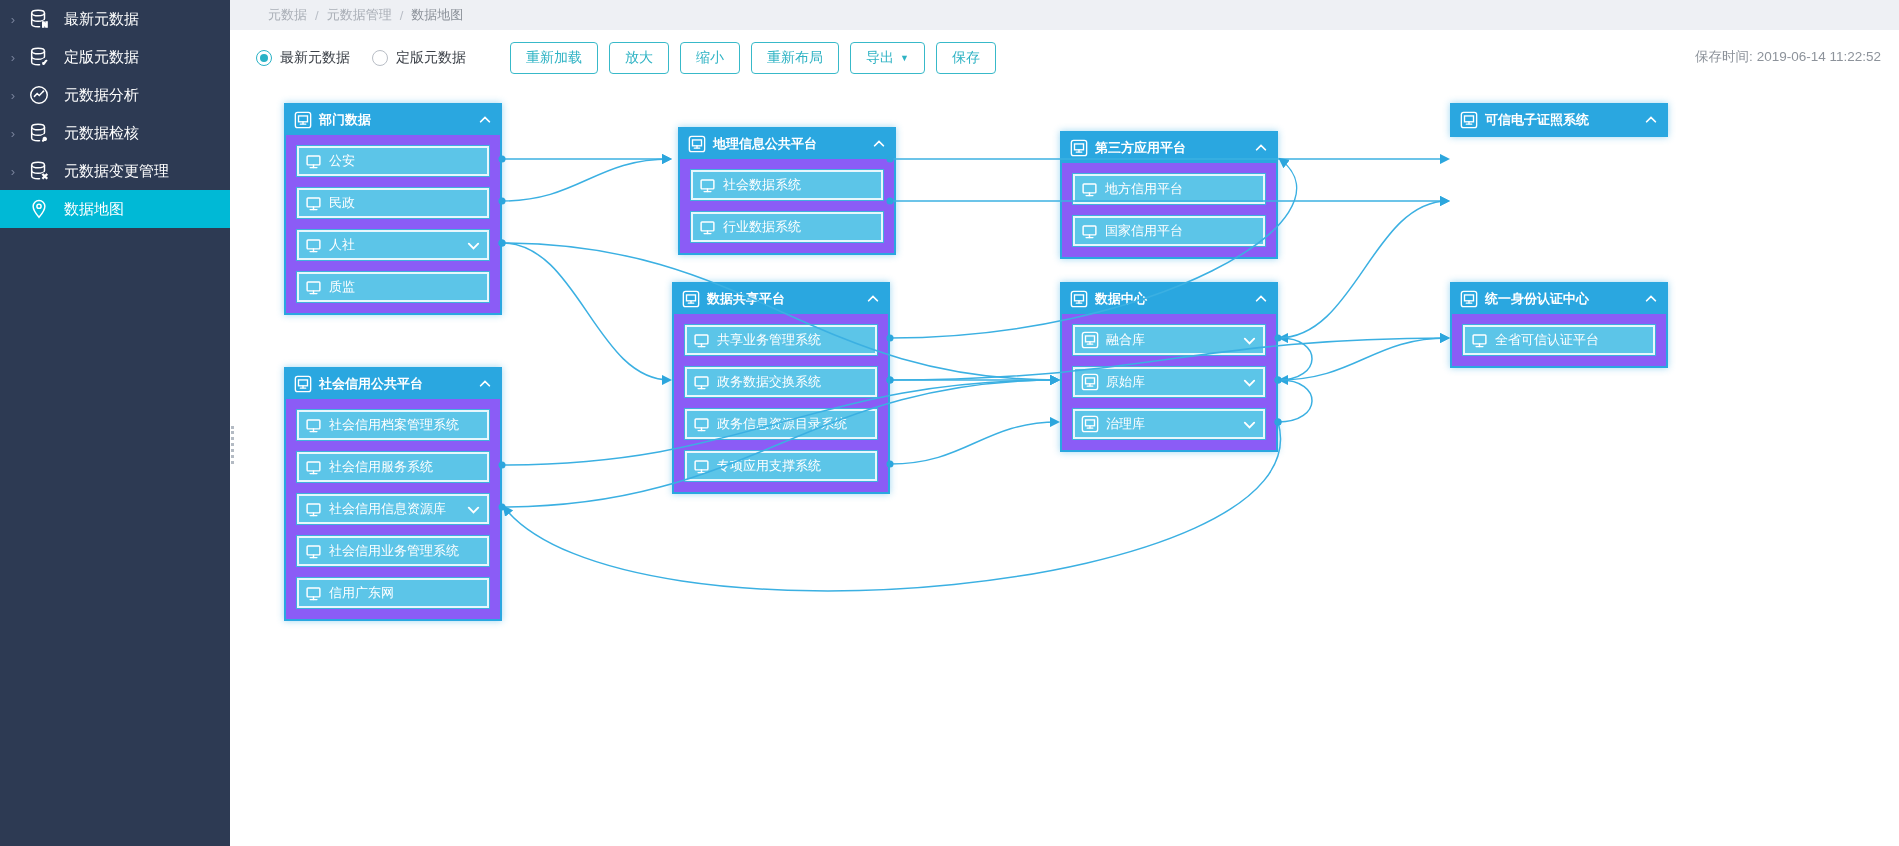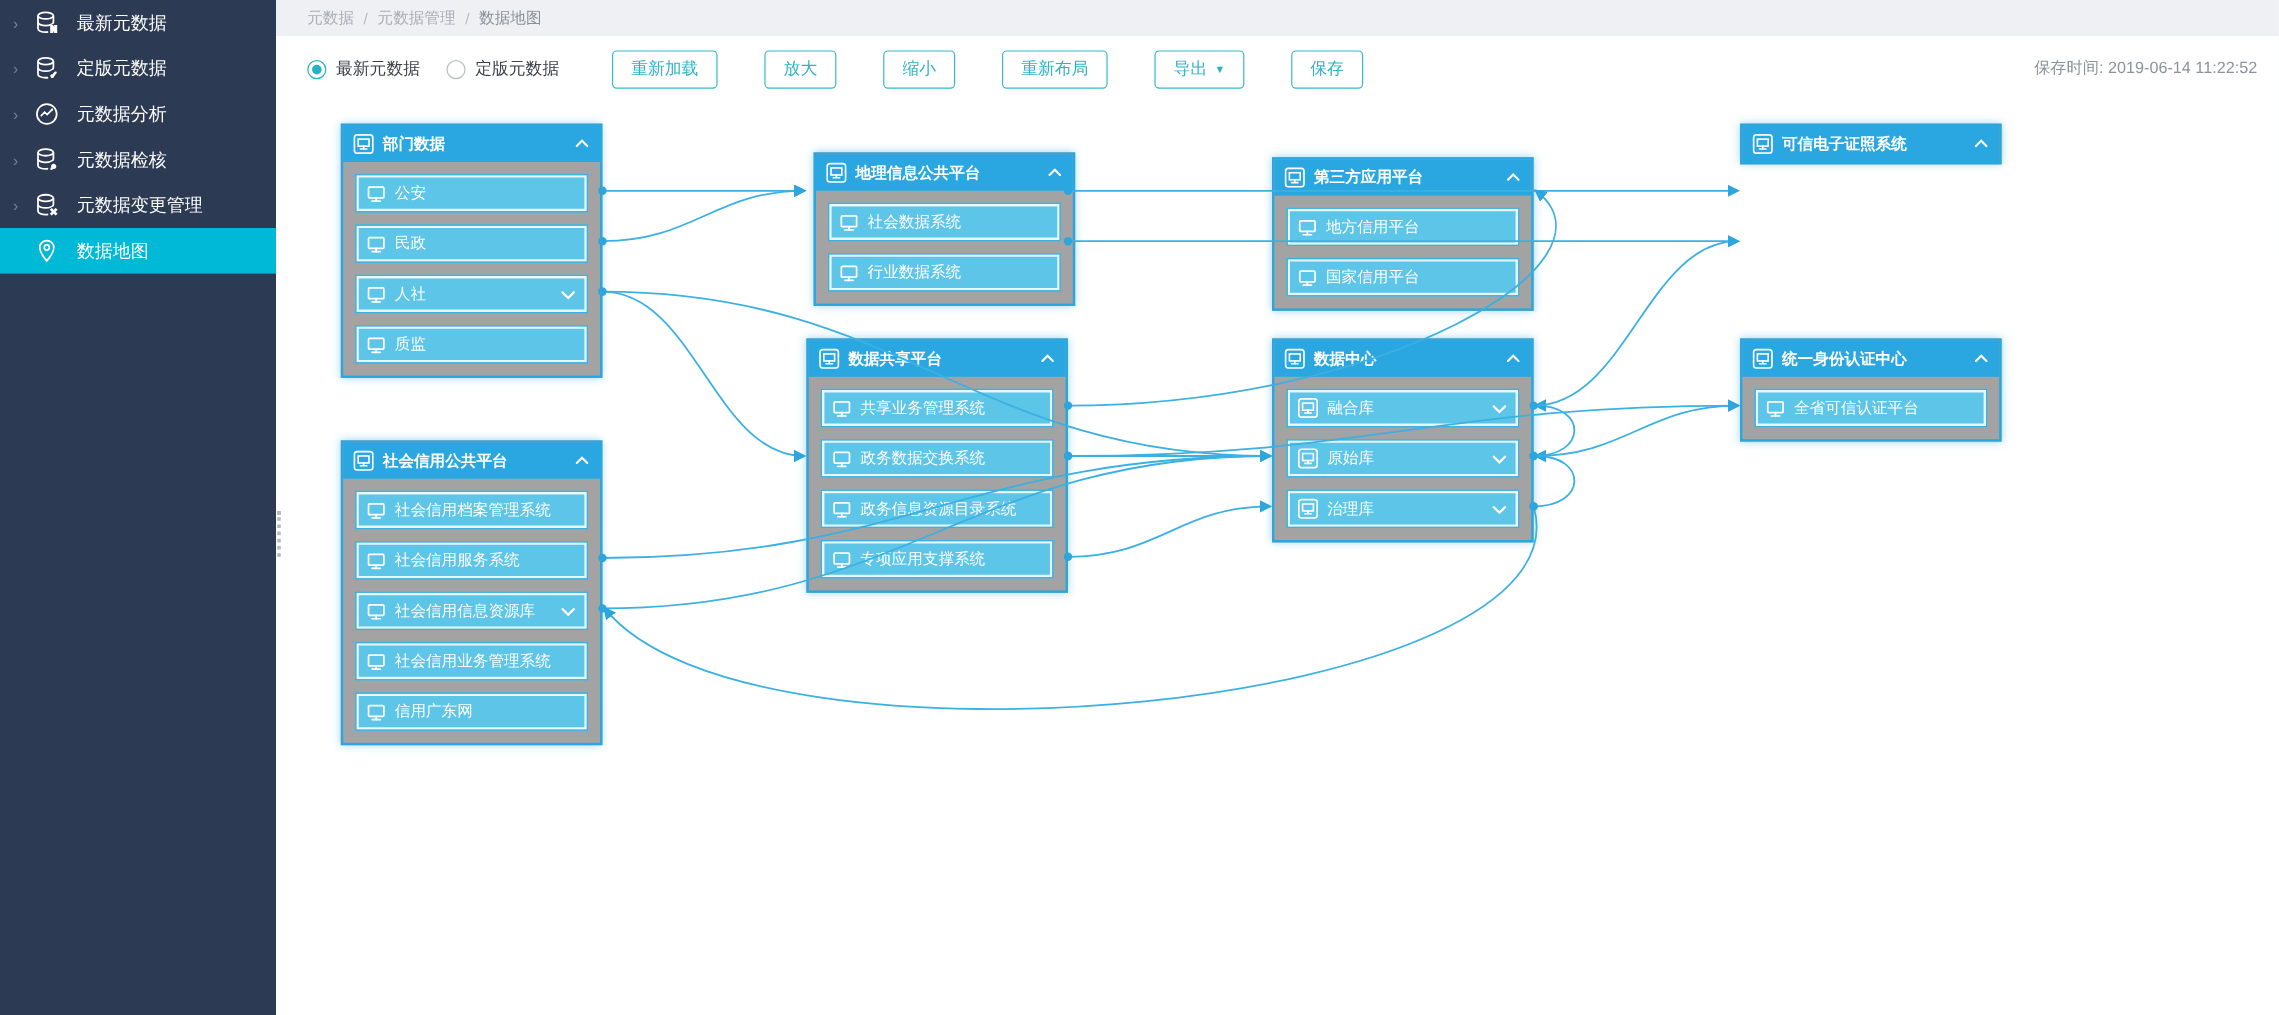--- a/index.html
+++ b/index.html
@@ -6,38 +6,38 @@
     font-family:"Liberation Sans","DejaVu Sans",sans-serif;background:#eef0f4;}
   
   .sidebar{position:absolute;left:0;top:0;width:230px;height:846px;background:#2d3a53;z-index:20;}
   .side-item{display:flex;align-items:center;height:38px;color:#fff;font-size:15px;cursor:pointer;}
   .side-item .chev{width:26px;text-align:center;color:#77819a;font-size:13px;flex:none;}
   .side-item .sicon{width:26px;flex:none;display:flex;align-items:center;justify-content:center;margin-right:12px;}
   .side-item.active{background:#00b9d6;}
   .side-item.active .chev{color:transparent;}
   
   .pane{position:absolute;left:230px;top:0;width:1669px;height:846px;}
-  .crumbbar{height:30px;display:flex;align-items:center;padding-left:26px;font-size:13px;color:#a9aeb6;}
+  .crumbbar{height:30px;display:flex;align-items:center;padding-left:38px;font-size:13px;color:#a9aeb6;}
   .crumbbar .sep{margin:0 8px;color:#b9bec6;}
   .crumbbar .crumb.last{color:#8b9199;}
   .card{position:absolute;left:0;top:30px;width:1669px;height:816px;background:#fff;}
   .toolbar{position:absolute;left:26px;top:42px;display:flex;align-items:center;}
   .radio-opt{display:flex;align-items:center;margin-right:22px;cursor:pointer;}
   .radio{width:16px;height:16px;border-radius:50%;border:1px solid #b9bec6;background:#fff;margin-right:8px;box-sizing:border-box;position:relative;}
   .radio.sel{border-color:#29b2c6;}
   .radio.sel::after{content:"";position:absolute;left:3px;top:3px;width:8px;height:8px;border-radius:50%;background:#29b2c6;}
   .radio-label{font-size:14px;color:#3c4148;}
-  .btns{display:flex;margin-left:22px;gap:28px;}
+  .btns{display:flex;margin-left:22px;}
   .tbtn{border:1px solid #38b9c9;color:#2fb3c4;background:#fff;border-radius:4px;
     padding:6px 15px;font-size:14px;margin-right:11px;cursor:pointer;font-family:inherit;display:flex;align-items:center;gap:6px;}
   .tbtn .dd{font-size:9px;}
   .savetime{position:absolute;right:18px;top:48px;font-size:13.5px;color:#8d939b;}
   
   .diagram{position:absolute;left:0;top:0;width:1669px;height:846px;}
-  .grp{position:absolute;width:218px;border:2px solid #2aa7e0;background:#a3a3a3;
+  .grp{position:absolute;width:218px;border:2px solid #2aa7e0;background:#8b5cf6;
     box-shadow:0 0 7px rgba(42,167,224,.45);box-sizing:border-box;}
   .grp-h{height:30px;background:#2aa7e0;display:flex;align-items:center;padding:0 8px;gap:7px;
     color:#fff;font-weight:bold;font-size:13px;cursor:pointer;}
   .grp-h .sp{flex:1;}
   .grp-b{padding:10px;}
   .nd{height:32px;margin-bottom:10px;display:flex;align-items:center;gap:7px;padding:0 8px;
     background:#5cc5e8;border:1px solid #3fb0de;box-shadow:inset 0 0 0 2px rgba(255,255,255,.85);
     color:#fff;font-size:13px;box-sizing:border-box;cursor:pointer;}
   .nd:last-child{margin-bottom:0;}
   .nd .sp{flex:1;}

